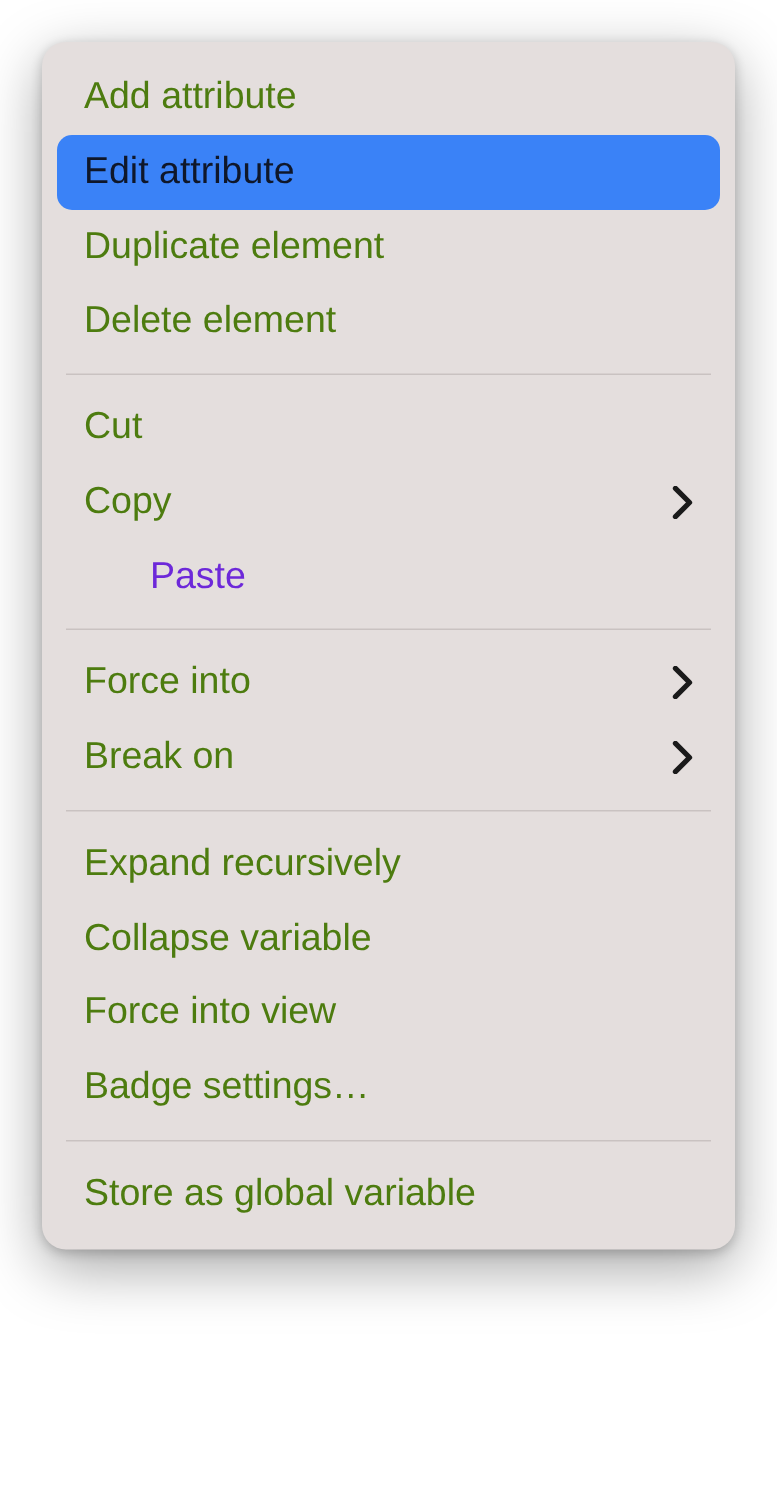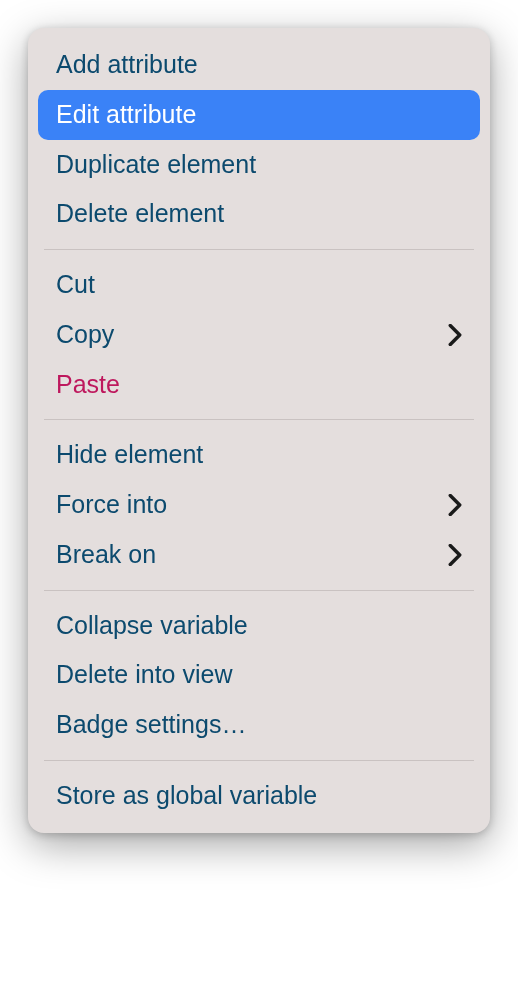--- a/index.html
+++ b/index.html
@@ -20,33 +20,34 @@
       padding: 12px 0;
       box-shadow: 0 12px 40px rgba(0,0,0,0.35), 0 2px 8px rgba(0,0,0,0.2);
       width: 462px;
     }
     .menu-item {
       display: flex;
       align-items: center;
       justify-content: space-between;
       padding: 8px 28px;
       font-size: 25px;
-      color: #0c4a6e;
+      color: #4d7c0f;
       cursor: default;
       line-height: 1.35;
     }
     .menu-item.highlighted {
       background: #3a82f7;
-      color: #ffffff;
+      color: #0f172a;
       border-radius: 10px;
       margin: 0 10px;
       padding: 8px 18px;
     }
     .menu-item.disabled {
-      color: #be185d;
+      color: #6d28d9;
+      margin-left: 44px;
     }
     .chevron {
       display: inline-flex;
       align-items: center;
     }
     .chevron svg {
       width: 14px;
       height: 22px;
     }
     .separator {
@@ -86,46 +87,46 @@
         </svg>
     </span>
   </div>
   <div class="menu-item disabled">
     <span>Paste</span>
   </div>
 
   <div class="separator"></div>
 
   <div class="menu-item">
-    <span>Hide element</span>
-  </div>
-  <div class="menu-item">
     <span>Force into</span>
     <span class="chevron">
       <svg viewBox="0 0 8 14" fill="none">
           <path d="M1 1l6 6-6 6" stroke="#1a1a1a" stroke-width="2.2" stroke-linecap="round" stroke-linejoin="round"></path>
         </svg>
     </span>
   </div>
   <div class="menu-item">
     <span>Break on</span>
     <span class="chevron">
       <svg viewBox="0 0 8 14" fill="none">
           <path d="M1 1l6 6-6 6" stroke="#1a1a1a" stroke-width="2.2" stroke-linecap="round" stroke-linejoin="round"></path>
         </svg>
     </span>
   </div>
 
   <div class="separator"></div>
 
   <div class="menu-item">
+    <span>Expand recursively</span>
+  </div>
+  <div class="menu-item">
     <span>Collapse variable</span>
   </div>
   <div class="menu-item">
-    <span>Delete into view</span>
+    <span>Force into view</span>
   </div>
   <div class="menu-item">
     <span>Badge settings…</span>
   </div>
 
   <div class="separator"></div>
 
   <div class="menu-item">
     <span>Store as global variable</span>
   </div>

